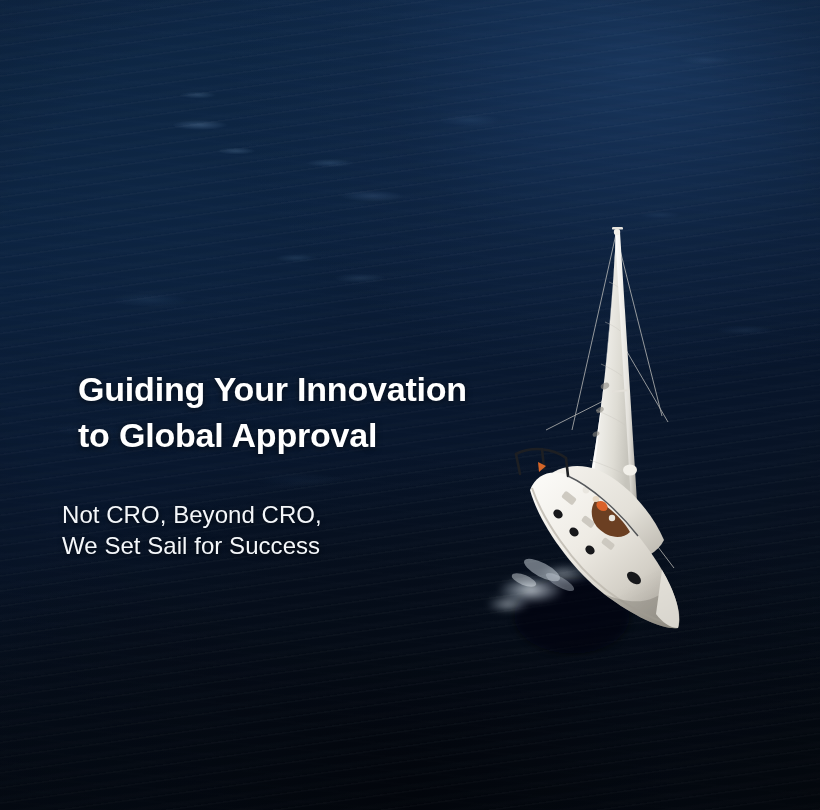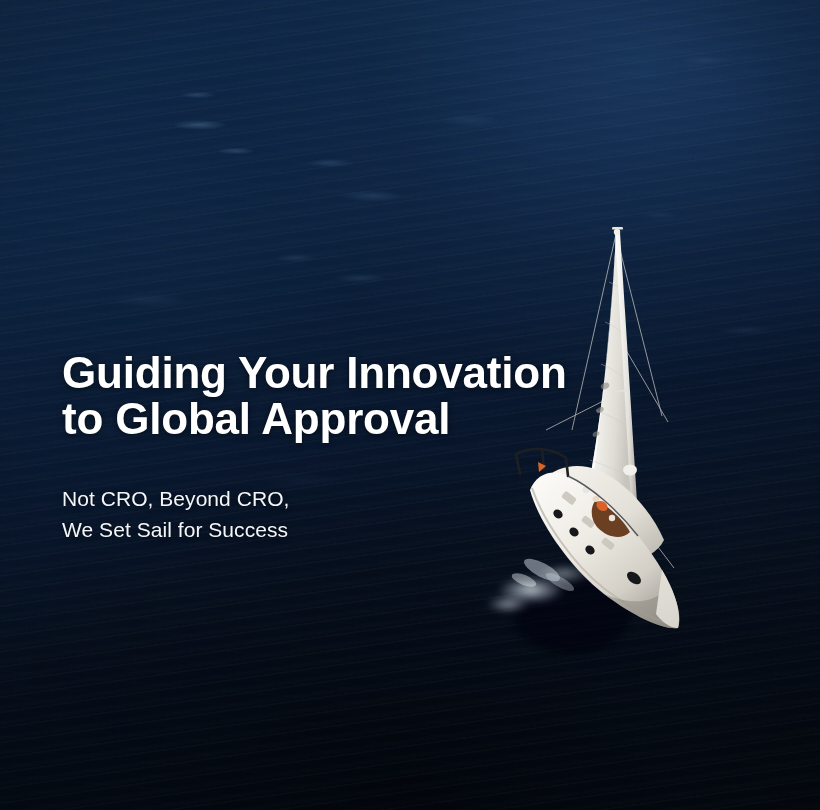--- a/index.html
+++ b/index.html
@@ -109,33 +109,33 @@
   .boat svg { display: block; width: 100%; height: 100%; overflow: visible; }
 
   
   .copy {
     position: absolute;
     left: 62px;
     top: 350px;
     width: 560px;
   }
   .headline {
-    margin: 0;
+    margin: 16px;
     color: #ffffff;
-    font-size: 44px;
+    font-size: 34px;
     font-weight: 700;
     line-height: 46px;
     letter-spacing: -0.2px;
     text-shadow: 0 1px 6px rgba(0,0,0,0.55);
     white-space: pre-line;
   }
   .subcopy {
     margin: 41px 0 0 0;
     color: #f4f7fa;
-    font-size: 21px;
+    font-size: 24px;
     font-weight: 400;
     line-height: 31px;
     letter-spacing: 0.05px;
     text-shadow: 0 1px 5px rgba(0,0,0,0.6);
     white-space: pre-line;
   }
 </style>
 </head>
 <body>
 

